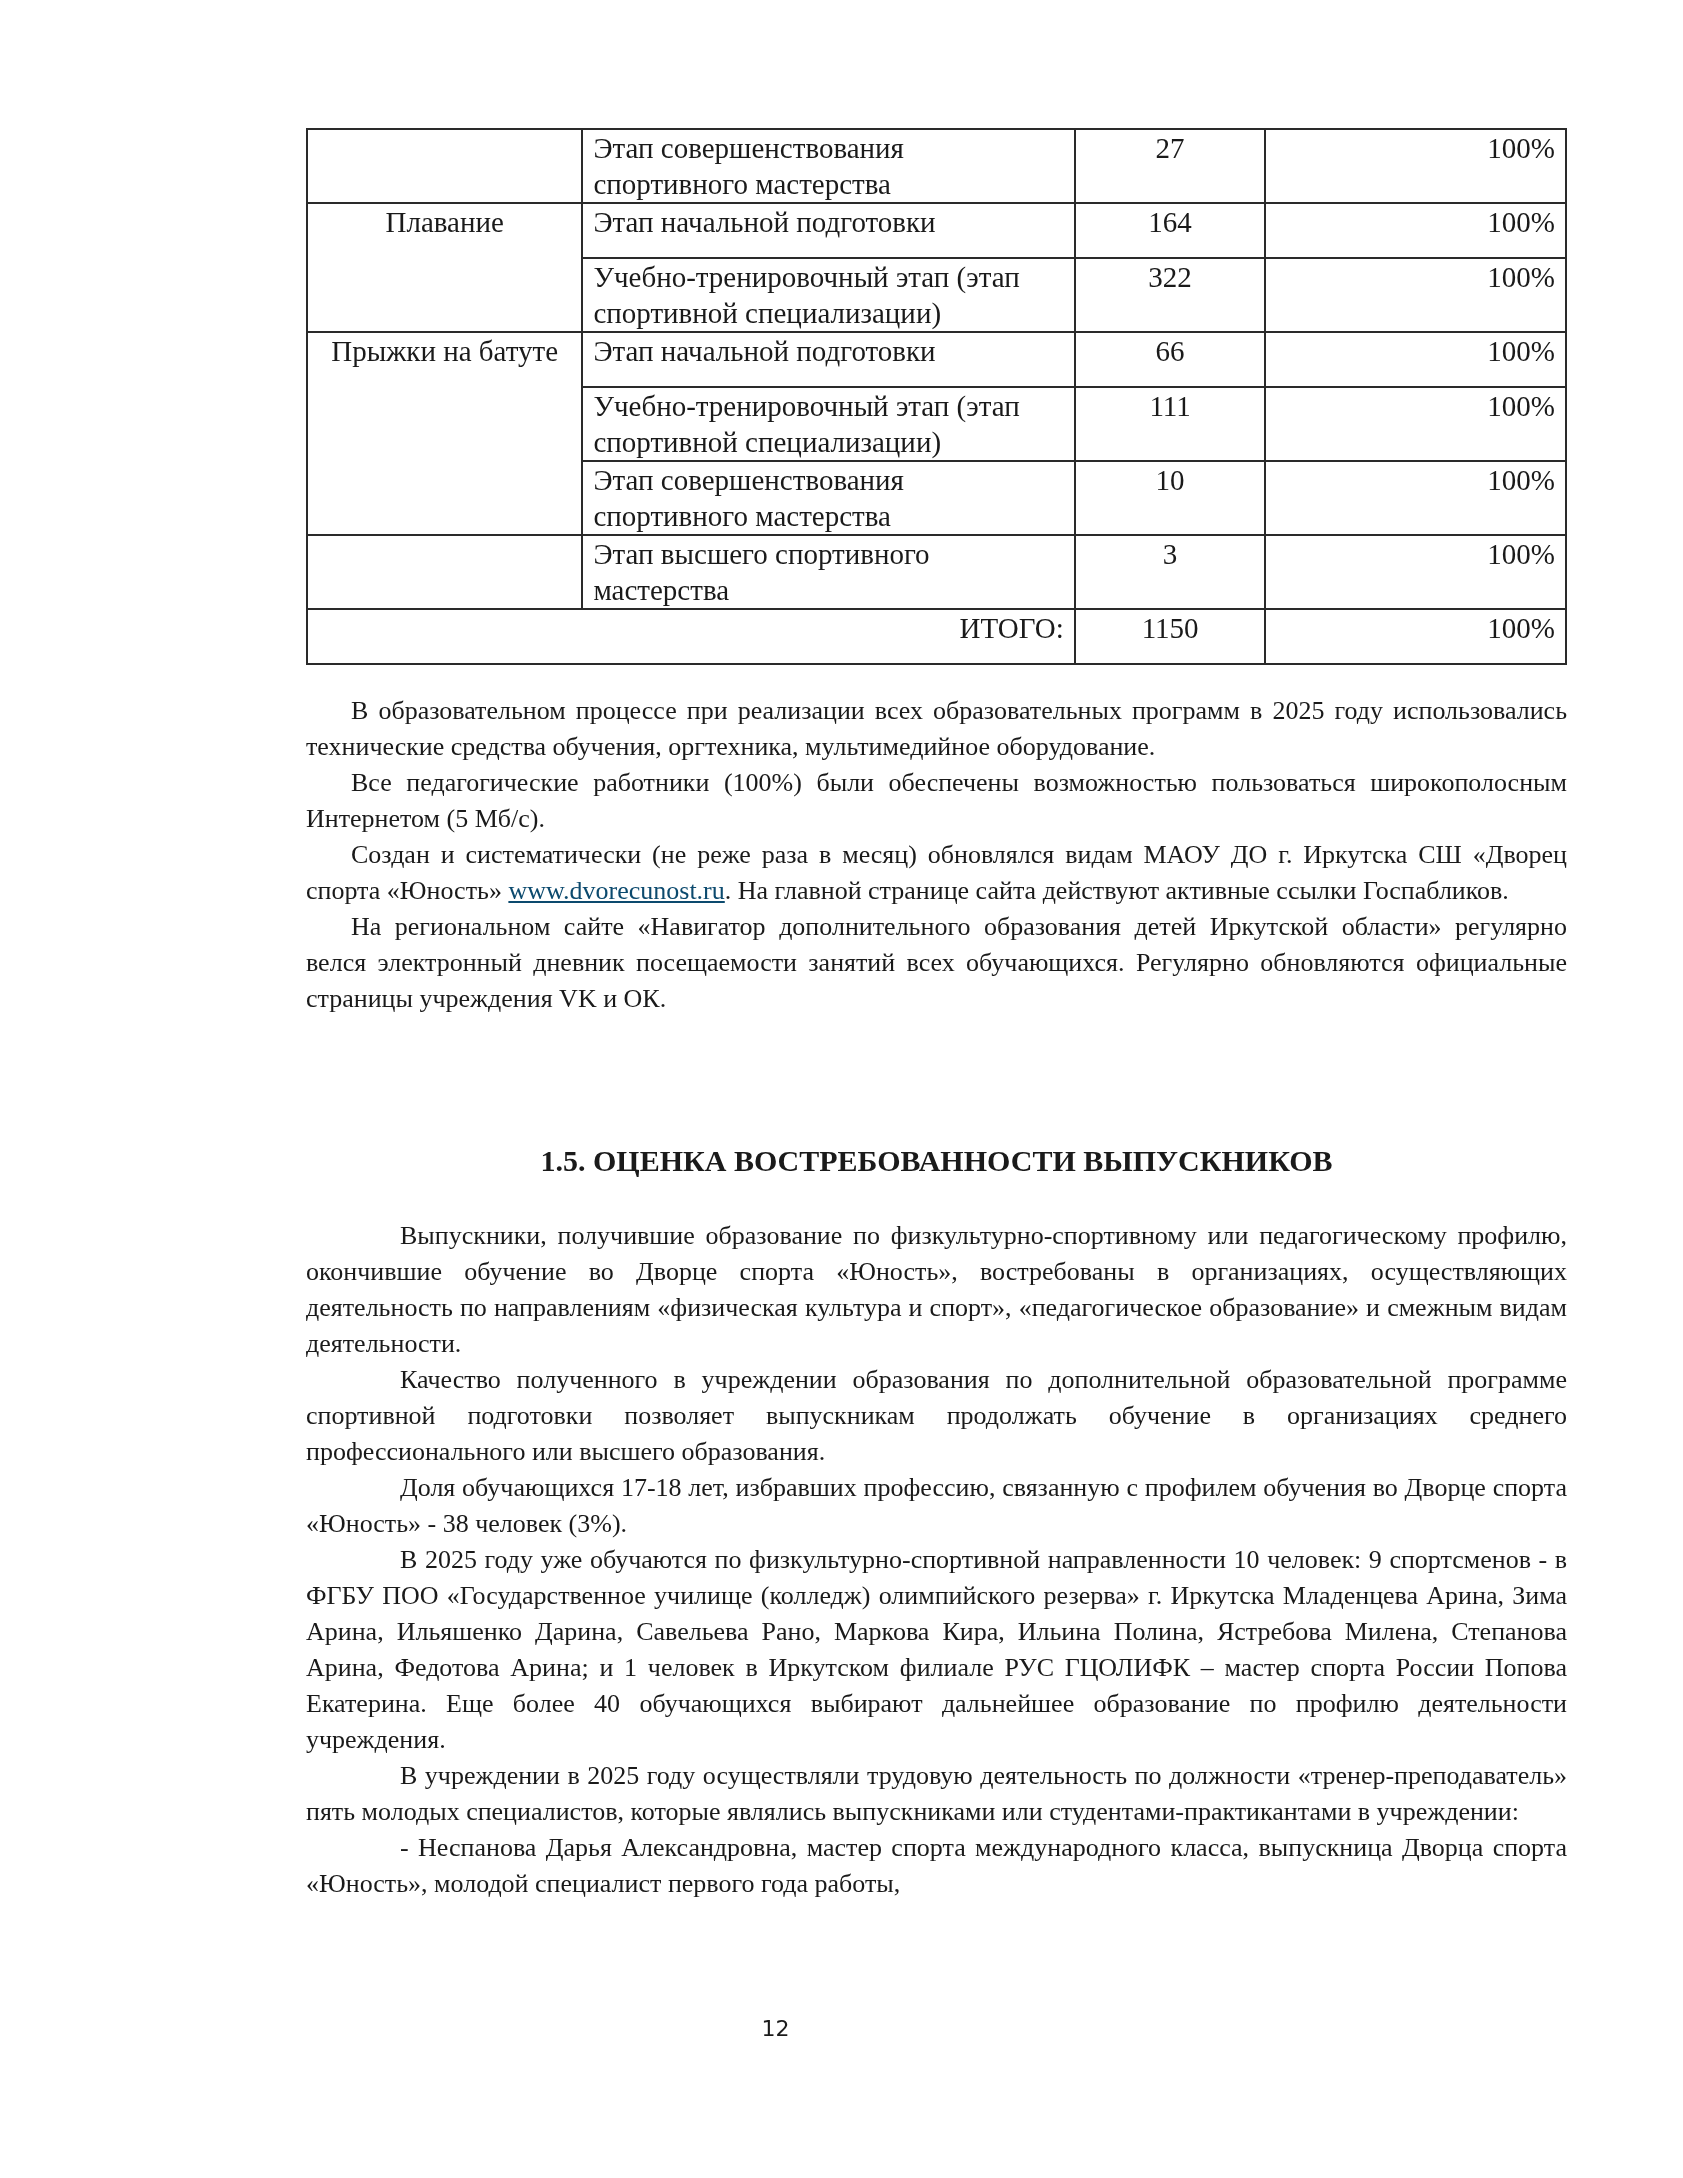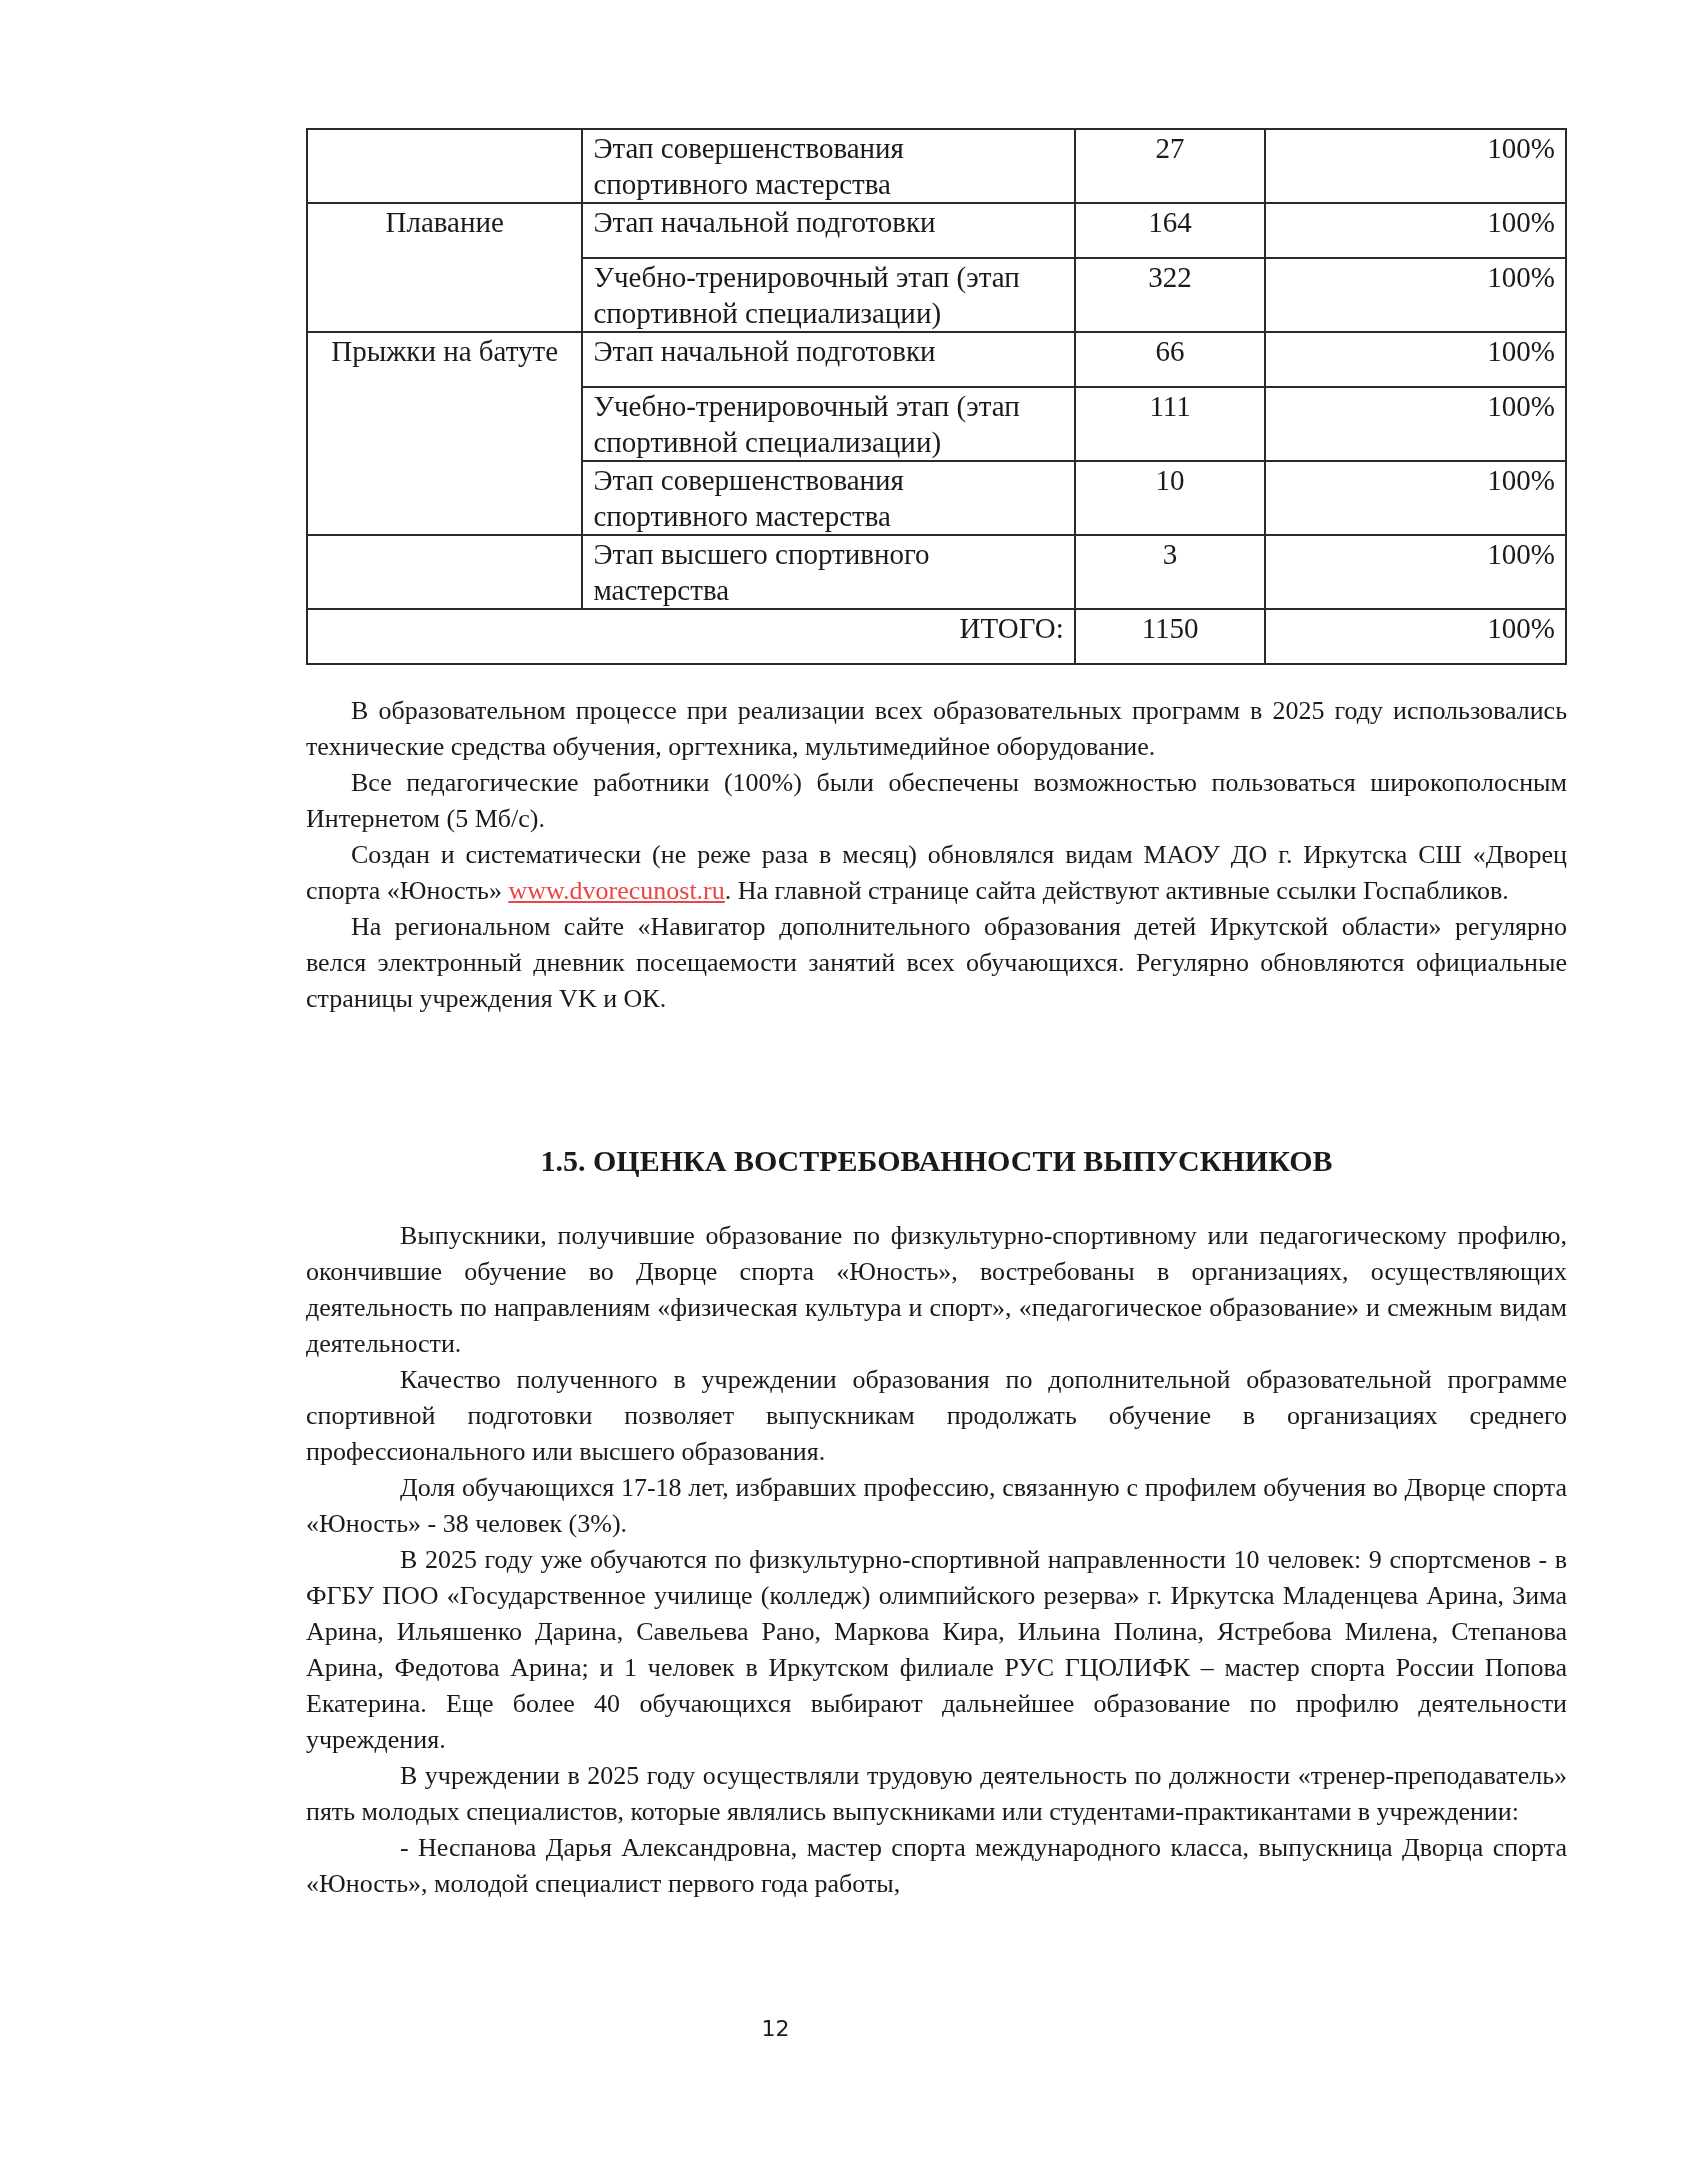--- a/index.html
+++ b/index.html
@@ -21,21 +21,21 @@
   table.stats td.nob-b { border-bottom: none; }
   table.stats td.nob-t { border-top: none; }
 
   .body-text { position: absolute; left: 306px; width: 1261px; font-size: 26px;
                line-height: 36px; text-align: justify; }
   .body-text p { margin: 0; text-indent: 45px; }
   .body-text p.big-indent { text-indent: 94px; }
   .body-text p.dash { text-indent: 94px; }
   #block1 { top: 693px; }
   #block2 { top: 1218px; }
-  a.link { color: #ef4444; text-decoration: underline; }
+  a.link { color: #0c4a6e; text-decoration: underline; }
 
   h2.section { position: absolute; left: 306px; width: 1261px; top: 1144px; margin: 0;
                text-align: center; font-size: 30px; font-weight: bold; letter-spacing: 0px; }
 
   .page-number { position: absolute; left: 0; width: 1551px; top: 2016px;
                  text-align: center; font-family: "DejaVu Sans", sans-serif; font-size: 22px; }
 </style>
 </head>
 <body>
 

